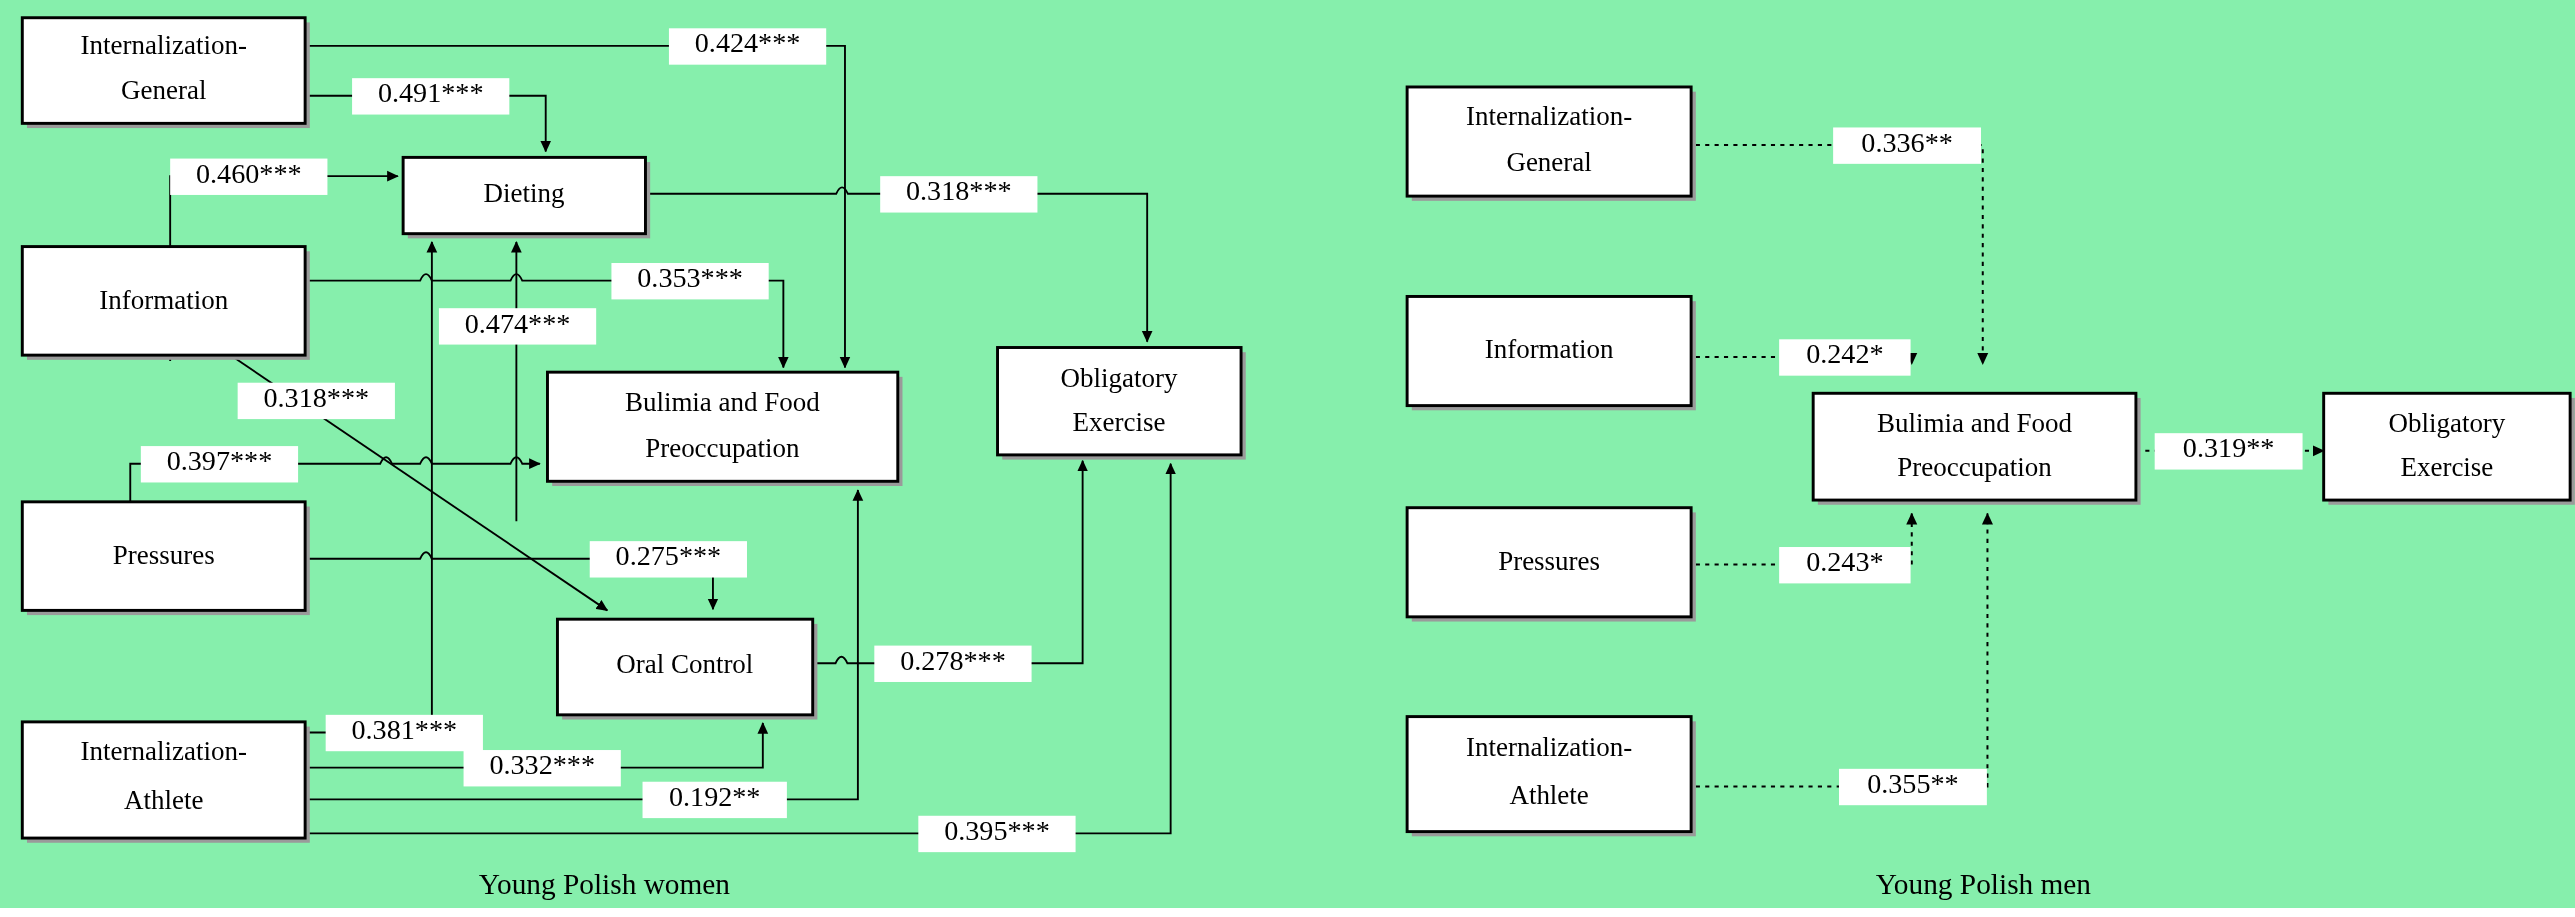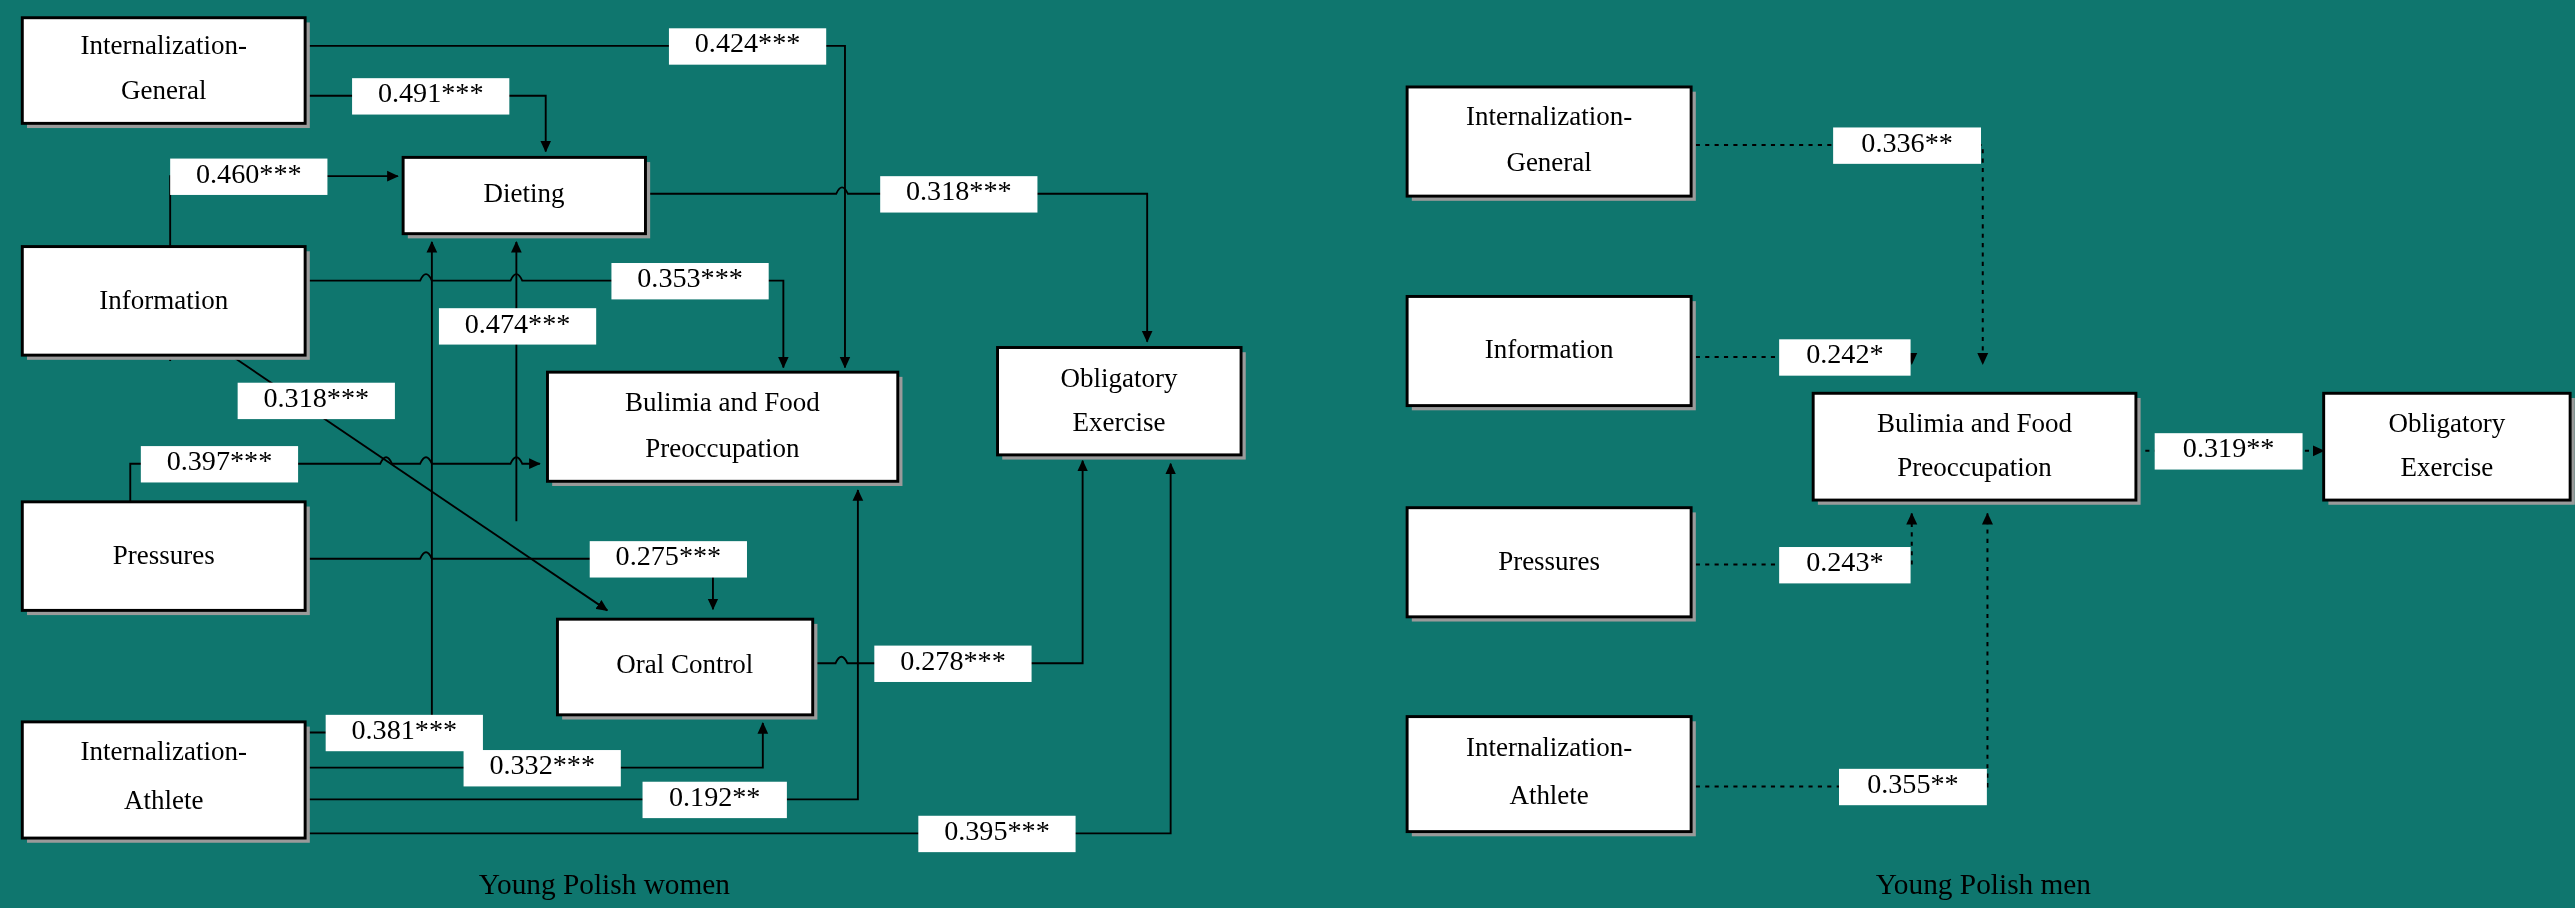--- a/index.html
+++ b/index.html
@@ -10,21 +10,21 @@
   body {
     width: 2576px;
     height: 918px;
     font-family: "Liberation Serif", "DejaVu Serif", serif;
     overflow: hidden;
   }
   #canvas {
     position: relative;
     width: 2576px;
     height: 908px;
-    background: #0f766e;
+    background: #86efac;
   }
   svg.diagram-layer {
     position: absolute;
     top: 0;
     left: 0;
     width: 2576px;
     height: 918px;
   }
   .node-box {
     fill: #ffffff;

